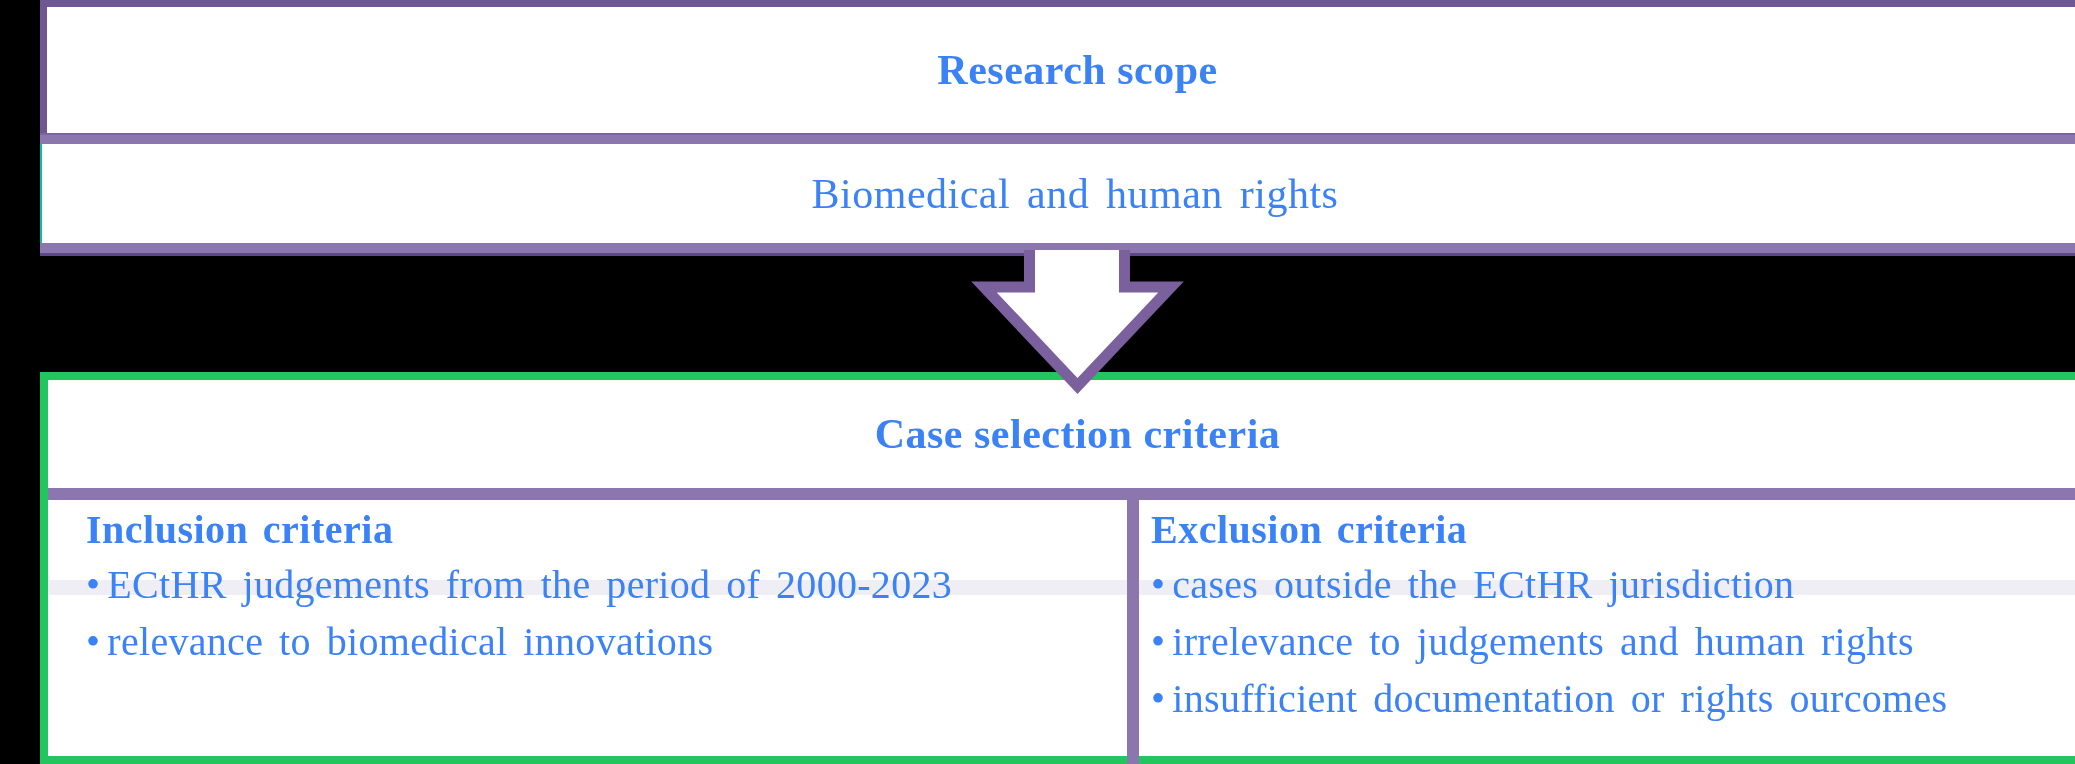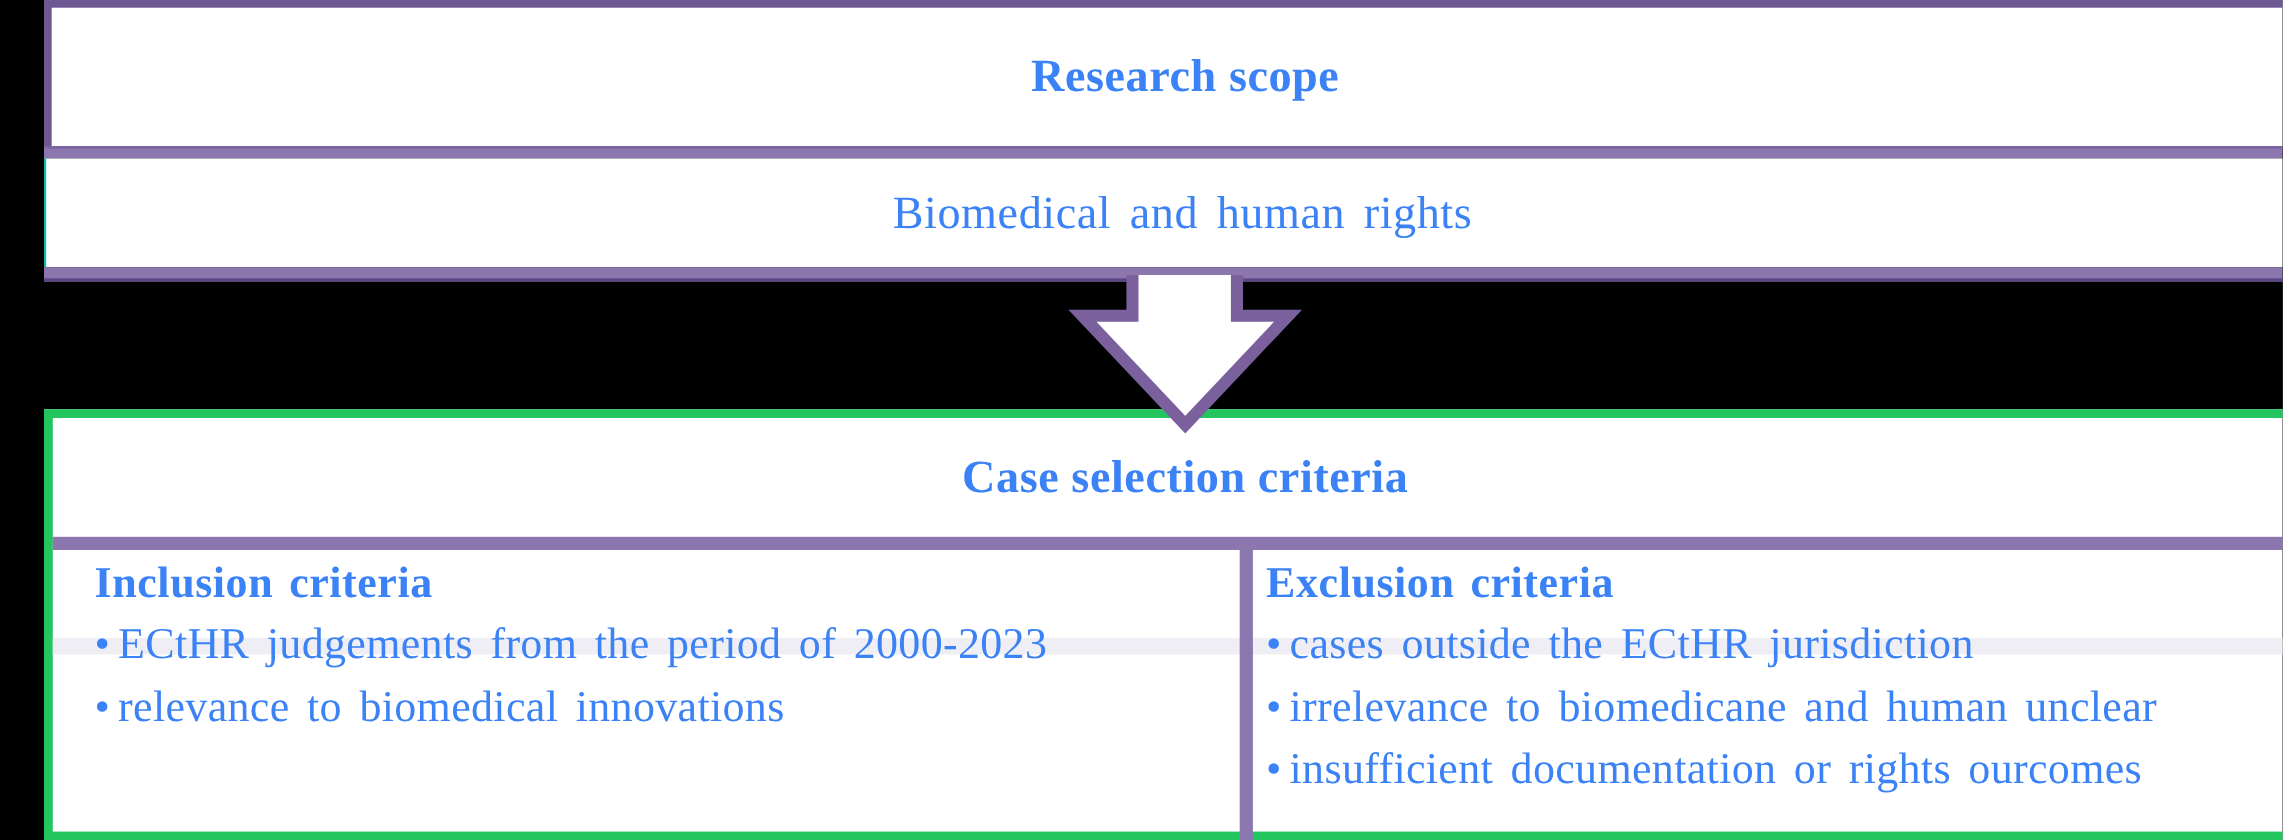--- a/index.html
+++ b/index.html
@@ -115,21 +115,21 @@
       </div>
 
       <div class="vdivider"></div>
 
       <div class="col col-right">
         <div class="col-heading">Exclusion criteria</div>
         <div class="item">
           <span class="bullet">•</span><span>cases outside the ECtHR jurisdiction</span>
         </div>
         <div class="item">
-          <span class="bullet">•</span><span>irrelevance to biomedicane and human unclear</span>
+          <span class="bullet">•</span><span>irrelevance to judgements and human rights</span>
         </div>
         <div class="item">
           <span class="bullet">•</span><span>insufficient documentation or rights ourcomes</span>
         </div>
       </div>
 
     </div>
   </div>
 
   <svg class="arrow-svg" width="275" height="150" viewBox="900 250 275 150">

